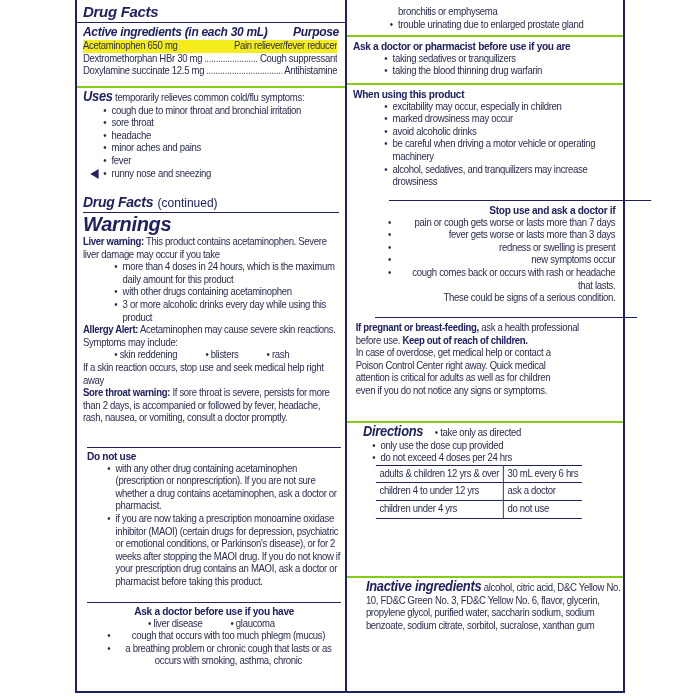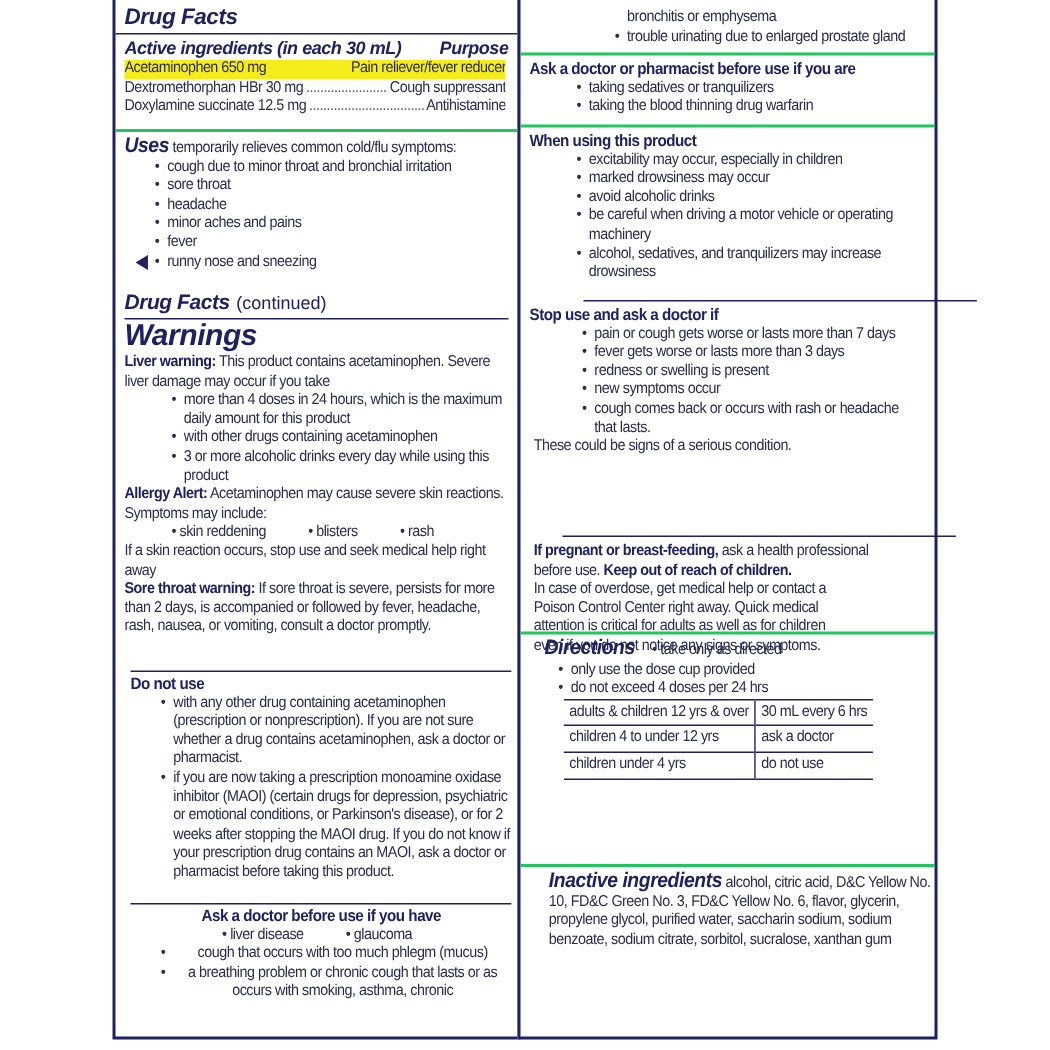--- a/index.html
+++ b/index.html
@@ -2,21 +2,21 @@
 <html><head>
 <meta charset="utf-8">
 <style>
   html, body { margin:0; padding:0; background:#ffffff; }
   body { width:700px; height:700px; position:relative; overflow:hidden;
          font-family:"Liberation Sans", sans-serif; color:#2a2d4f; }
   .panel { position:absolute; top:-2px; height:695px; border:2px solid #1f2160; box-sizing:border-box; background:#fff; }
   #left { left:75px; width:272px; }
   #right { left:345px; width:280px; }
   .sec { position:absolute; left:0; right:0; box-sizing:border-box; padding:0 6px; }
-  .hr-heavy { border-top:2px solid #22c55e; }
+  .hr-heavy { border-top:2px solid #84cc16; }
   .hr-thin { border-top:1px solid #1f2160; }
   .narrow { font-size:10.4px; line-height:12.6px; letter-spacing:-0.35px; transform:scaleX(0.92); transform-origin:left top; width:108%; }
   .h1 { font-weight:bold; font-style:italic; color:#1f2160; font-size:15px; letter-spacing:-0.3px; }
   .h2 { font-weight:bold; color:#1f2160; font-size:11px; }
   .b { font-weight:bold; color:#1f2160; }
   .row { display:flex; justify-content:space-between; white-space:nowrap; overflow:hidden; }
   .hl { background:#f5ec1b; }
   .dots { flex:1; overflow:hidden; white-space:nowrap; color:#555; margin:0 2px; }
   ul { margin:0; padding:0; list-style:none; }
   li { position:relative; padding-left:9px; }
@@ -121,21 +121,21 @@
       </div>
       <ul class="ind1">
         <li>cough that occurs with too much phlegm (mucus)</li>
         <li>a breathing problem or chronic cough that lasts or as occurs with smoking, asthma, chronic</li>
       </ul>
     </div>
   </div>
 </div>
 
 <div class="panel" id="right">
-  <div class="sec" style="top:6px;margin-left:20px;">
+  <div class="sec" style="top:6px;">
     <div class="narrow">
       <div style="margin-left:49px;">bronchitis or emphysema</div>
       <ul style="margin-left:40px;">
         <li>trouble urinating due to enlarged prostate gland</li>
       </ul>
     </div>
   </div>
 
   <div class="sec hr-heavy" style="top:35px; padding-top:3px;">
     <div class="narrow">
@@ -153,36 +153,36 @@
       <ul style="margin-left:34px;">
         <li>excitability may occur, especially in children</li>
         <li>marked drowsiness may occur</li>
         <li>avoid alcoholic drinks</li>
         <li>be careful when driving a motor vehicle or operating machinery</li>
         <li>alcohol, sedatives, and tranquilizers may increase drowsiness</li>
       </ul>
     </div>
   </div>
 
-  <div class="sec" style="top:200px;">
+  <div class="sec" style="top:200px;text-align:right;">
     <div class="narrow" style="border-top:1px solid #1f2160; margin-left:36px; margin-right:22px;"></div>
     <div class="narrow" style="padding-top:3px;">
       <div class="h2">Stop use and ask a doctor if</div>
       <ul style="margin-left:38px;">
         <li>pain or cough gets worse or lasts more than 7 days</li>
         <li>fever gets worse or lasts more than 3 days</li>
         <li>redness or swelling is present</li>
         <li>new symptoms occur</li>
         <li>cough comes back or occurs with rash or headache that lasts.</li>
       </ul>
       <div style="margin-left:3px;">These could be signs of a serious condition.</div>
     </div>
   </div>
 
-  <div class="sec" style="top:317px;margin-top:40px;">
+  <div class="sec" style="top:317px;">
     <div class="narrow" style="border-top:1px solid #1f2160; margin-left:22px; margin-right:36px;"></div>
     <div class="narrow" style="padding-top:4px; padding-left:3px; width:100%;">
       <span class="b">If pregnant or breast-feeding,</span>
       <span>ask a health professional before use.</span>
       <span class="b">Keep out of reach of children.</span>
       <div style="padding-right:30px;">In case of overdose, get medical help or contact a Poison Control Center right away. Quick medical attention is critical for adults as well as for children even if you do not notice any signs or symptoms.</div>
     </div>
   </div>
 
   <div class="sec hr-heavy" style="top:421px; padding-top:2px;padding-left:16px;">

